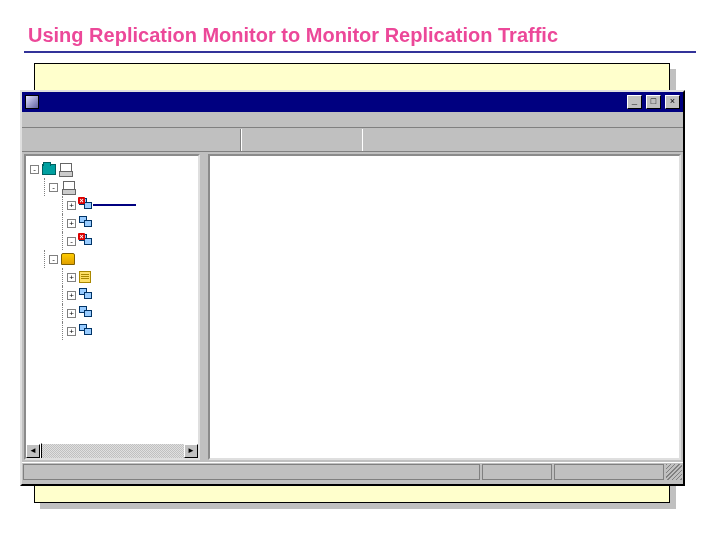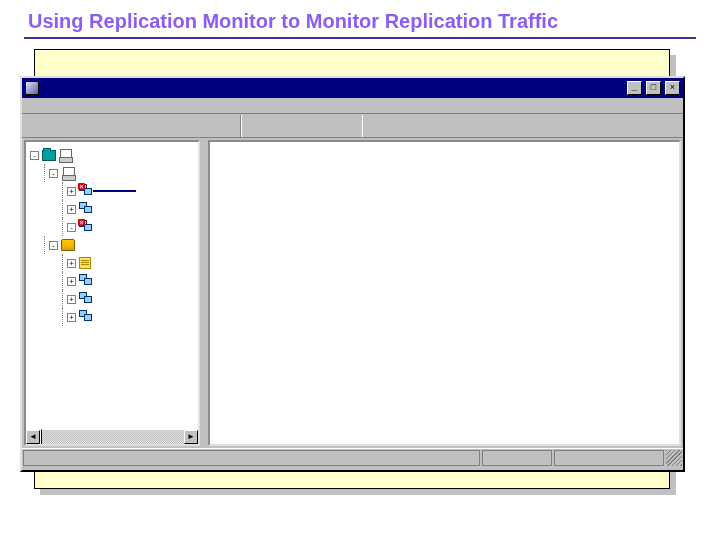--- a/index.html
+++ b/index.html
@@ -1,18 +1,18 @@
 <!DOCTYPE html>
 <html><head>
 <meta charset="utf-8">
 <style>
   * { box-sizing: border-box; margin: 0; padding: 0; }
   body { width: 720px; height: 540px; font-family: Arial, sans-serif; background: #fff; overflow: hidden; }
 
-  .slide-title { font-size: 20px; font-weight: bold; padding: 10px 28px 4px; color: #8b5cf6; }
+  .slide-title { font-size: 20px; font-weight: bold; padding: 24px 28px 4px; color: #ec4899; }
   .title-underline { height: 2px; background: #333399; margin: 0 24px 10px; }
 
   .stage { position: relative; margin: 0 34px; }
   .yellow-shadow { position: absolute; left: 6px; top: 6px; width: 636px; height: 440px; background: #c0c0c0; }
   .yellow-panel  { position: relative; width: 636px; height: 440px; background: #ffffcc; border: 1px solid #000; }
 
   .app-window { position: absolute; left: -15px; top: 26px; width: 665px; height: 396px;
                 background: #c0c0c0; border: 2px solid #000; border-top-color:#dfdfdf; border-left-color:#dfdfdf; }
 
   .titlebar { height: 20px; background: #000080; display:flex; align-items:center; padding:0 3px; gap:4px; }

